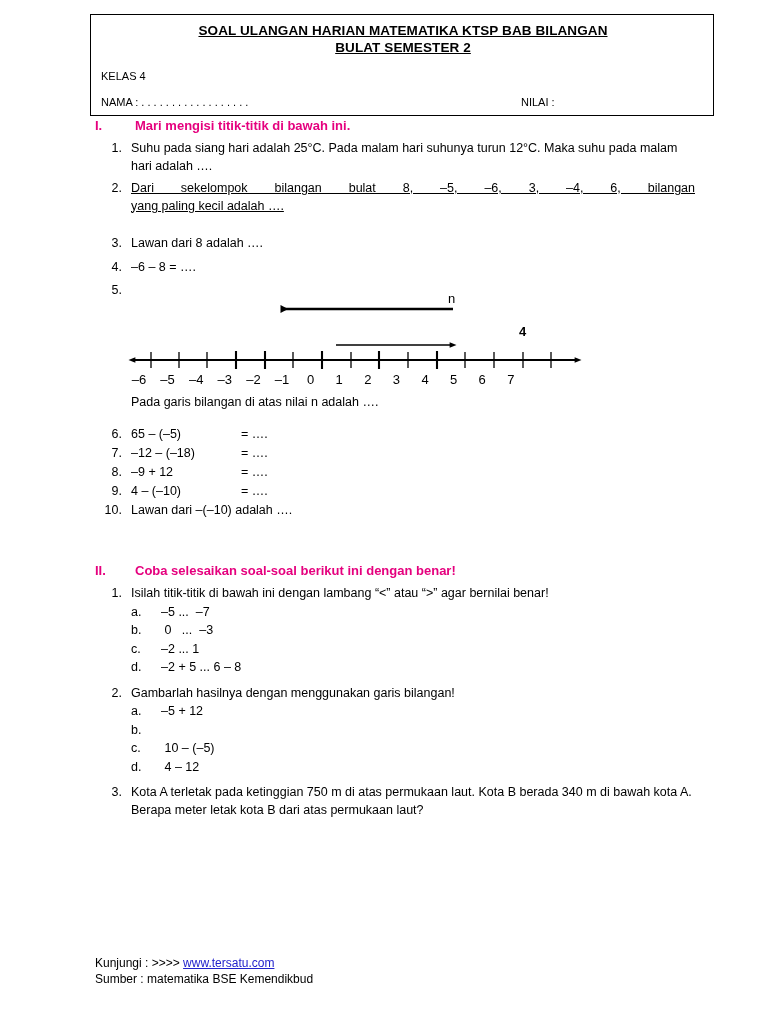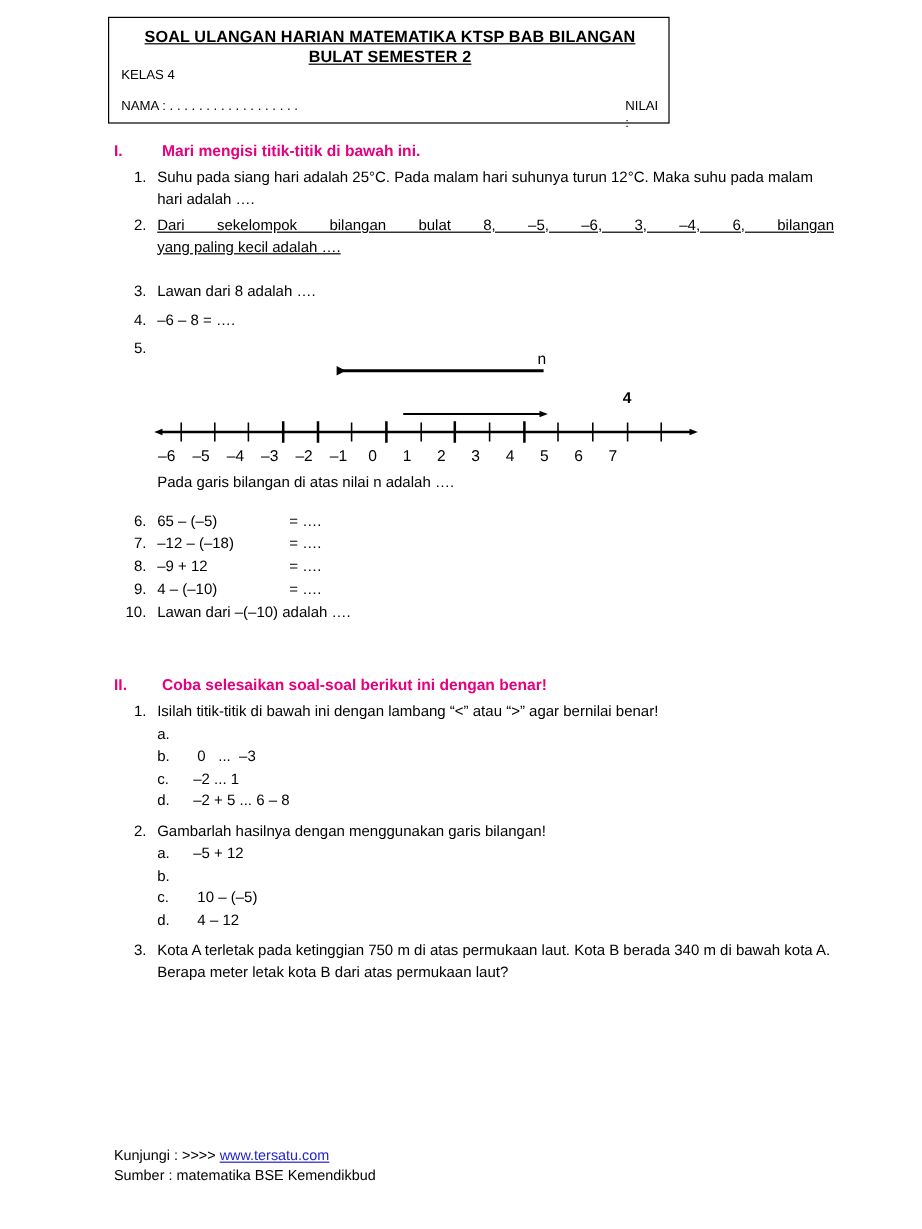--- a/index.html
+++ b/index.html
@@ -15,36 +15,37 @@
     font-family: "Liberation Sans", sans-serif;
     color: #000000;
     overflow: hidden;
   }
 
   
   .header-box {
     position: absolute;
     left: 90px;
     top: 14px;
-    width: 468px;
+    width: 624px;
     border: 1px solid #000000;
     box-sizing: border-box;
     padding: 6px 8px 6px 10px;
   }
   .header-title {
     text-align: center;
     font-size: 13.5px;
     font-weight: bold;
     line-height: 17px;
     text-decoration: underline;
     letter-spacing: 0.1px;
     margin: 1px 8px 0 8px;
   }
   .header-kelas {
     font-size: 11px;
+    margin-top: 13px;
     line-height: 14px;
   }
   .header-row {
     margin-top: 12px;
     display: flex;
     align-items: flex-start;
     font-size: 11px;
     line-height: 14px;
   }
   .header-nama {
@@ -354,20 +355,21 @@
 
   <div class="qrow">
     <span class="qnum">1.</span>
     <span class="qtext">
       <span class="line" style="text-align:justify;text-align-last:justify;">Isilah titik-titik di bawah ini dengan lambang “&lt;” atau “&gt;”</span>
       <span class="line">agar bernilai benar!</span>
     </span>
   </div>
   <div class="subrow">
     <span class="sublabel">a.</span>
+    <span class="subtext">–5 ...  –7</span>
   </div>
   <div class="subrow">
     <span class="sublabel">b.</span>
     <span class="subtext"> 0   ...  –3</span>
   </div>
   <div class="subrow">
     <span class="sublabel">c.</span>
     <span class="subtext">–2 ... 1</span>
   </div>
   <div class="subrow">

